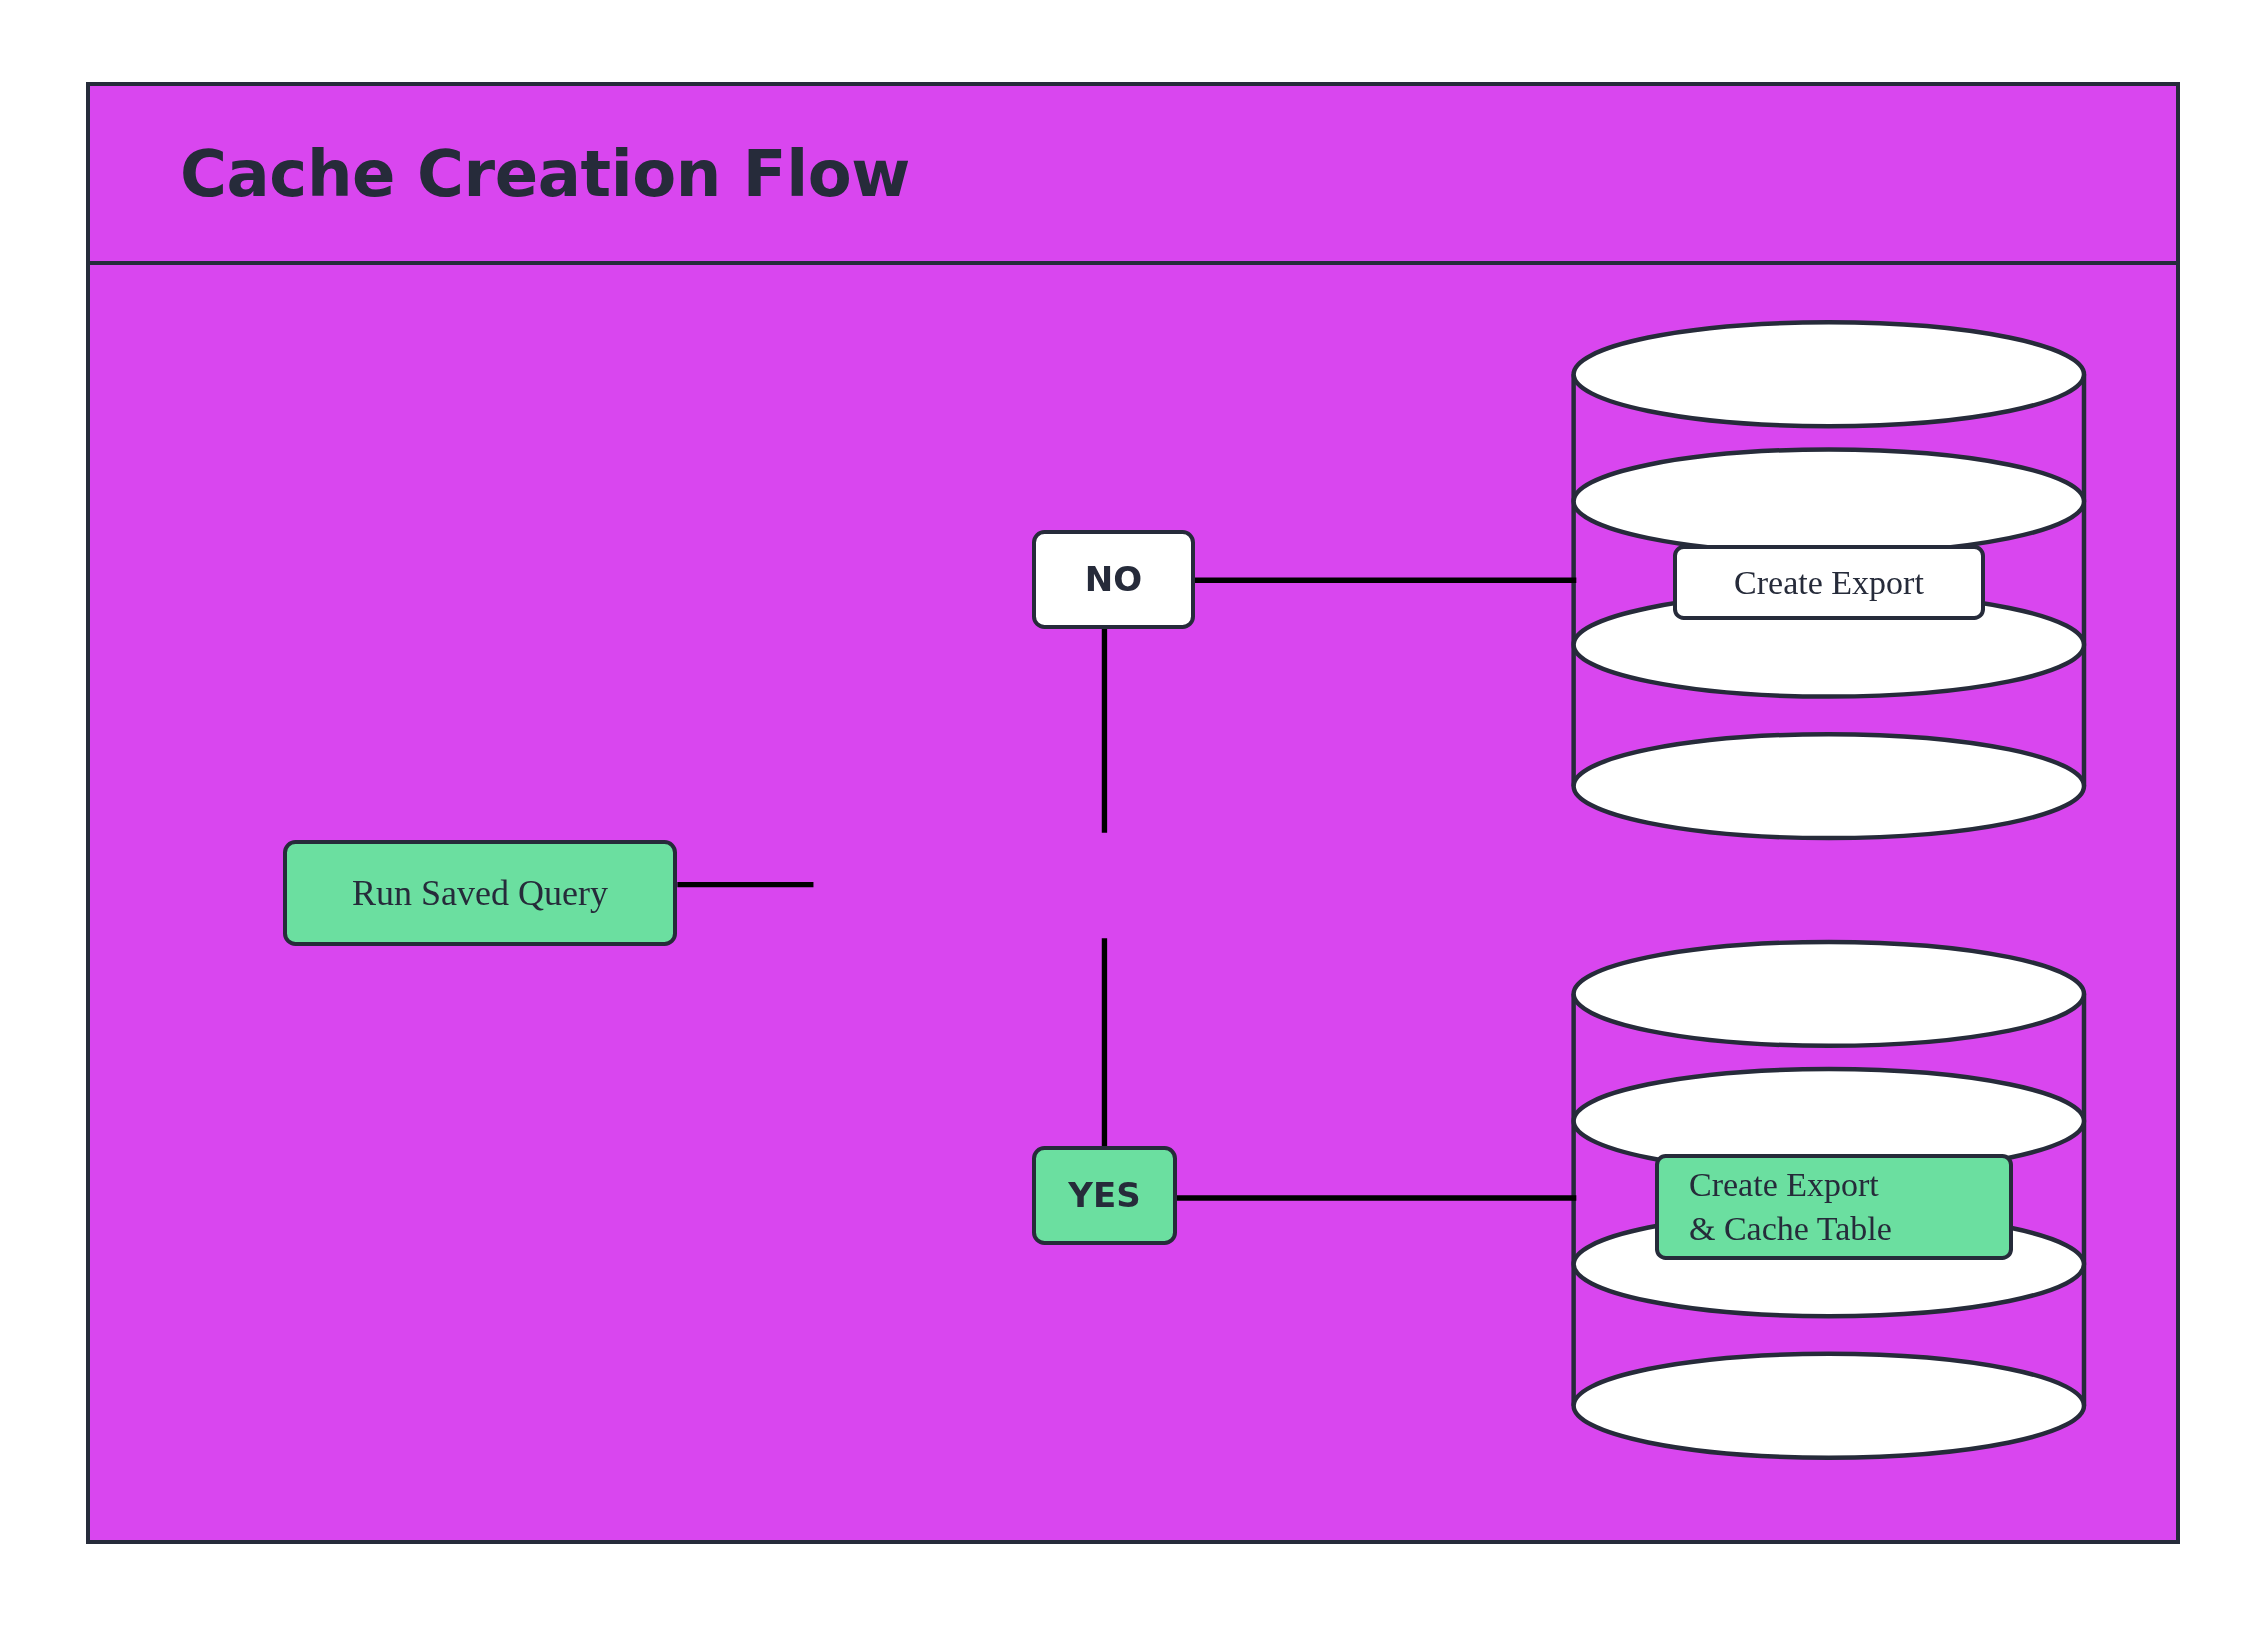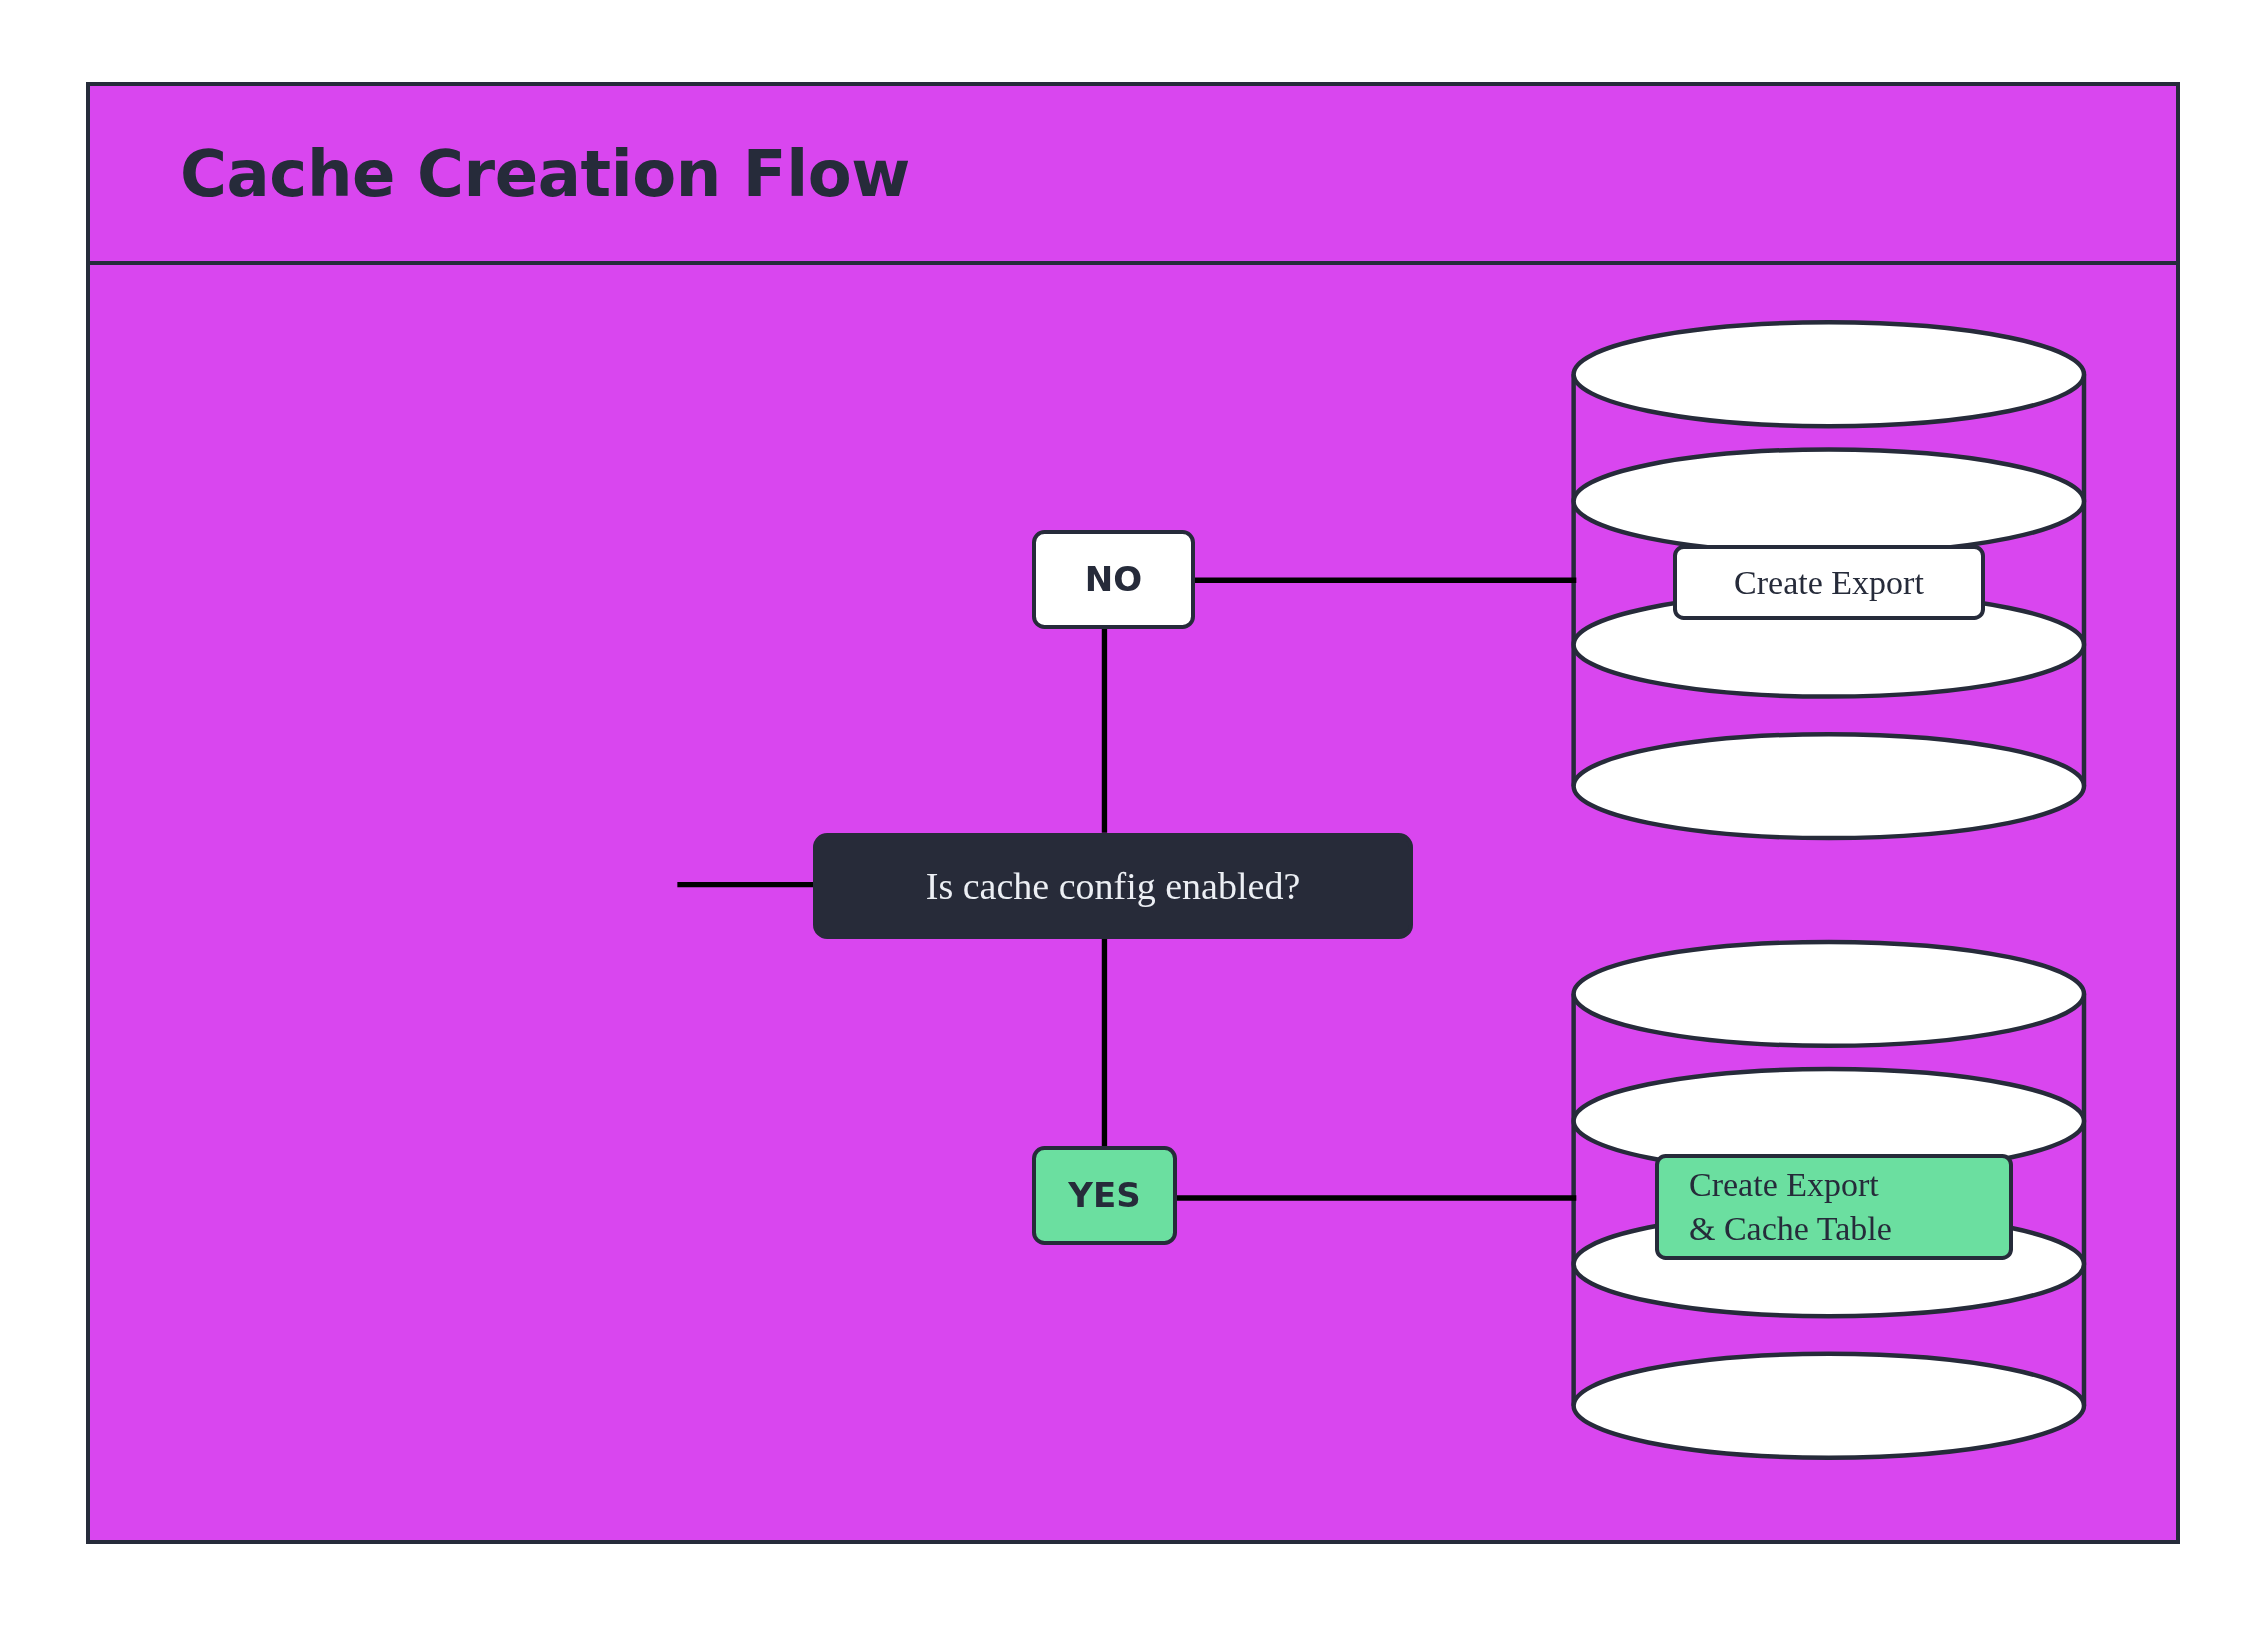--- a/index.html
+++ b/index.html
@@ -182,22 +182,22 @@
       <path class="edge" d="M1233,1048 L1233,1280"></path>
     </g>
     <g>
       <path class="edge" d="M1314,648 L1760,648"></path>
     </g>
     <g>
       <path class="edge" d="M1314,1338 L1760,1338"></path>
     </g>
   </svg>
 
-
-  <div class="node dark" id="node-decision">Is cache config enabled?</div>
+  <div class="node green" id="node-run-saved-query">Run Saved Query</div>
+
 
   <div class="node plain label-node" id="node-no">NO</div>
 
   <div class="node green label-node" id="node-yes">YES</div>
 
   <div class="node plain" id="node-create-export">Create Export</div>
 
   <div class="node green" id="node-create-export-cache">
     <span>Create Export</span>
     <span>&amp; Cache Table</span>

